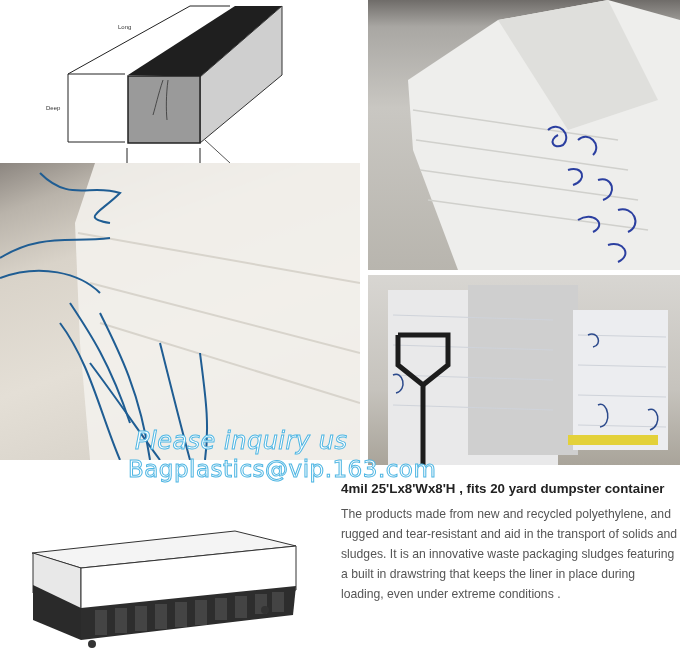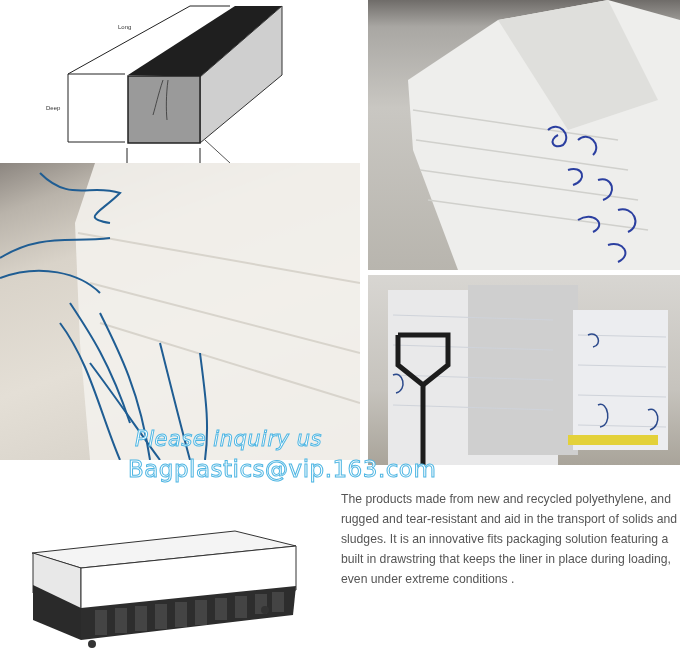--- a/index.html
+++ b/index.html
@@ -24,21 +24,21 @@
   
   #photo-warehouse { left: 368px; top: 275px; width: 312px; height: 190px;
     background: linear-gradient(180deg, #d8d6d2 0%, #c6c3bd 60%, #a9a49a 100%); }
 
   
   #dumpster { left: 0; top: 490px; width: 340px; height: 168px; background: #fff; }
 
   
   .watermark { position: absolute; font-family: "DejaVu Sans", sans-serif; font-style: italic;
     color: #ffffff; -webkit-text-stroke: 1px #4fb6e3; letter-spacing: 0.5px; }
-  #wm-line1 { left: 135px; top: 427px; font-size: 21px; }
+  #wm-line1 { left: 135px; top: 427px; font-size: 24px; }
   #wm-line2 { left: 128px; top: 456px; font-size: 23px; font-style: normal; }
 
   
   #desc { position: absolute; left: 341px; top: 481px; width: 340px; }
   #desc-title { font-family: "Liberation Sans", sans-serif; font-weight: bold; font-size: 13.3px; color: #222; white-space: nowrap; }
   #desc-body { margin-top: 8px; font-size: 12.2px; line-height: 20px; color: #555; }
 </style>
 </head>
 <body>
 
@@ -156,14 +156,15 @@
     </g>
     <circle cx="92" cy="154" r="4" fill="#333"></circle>
     <circle cx="265" cy="120" r="4" fill="#333"></circle>
   </svg>
 </div>
 
 <div class="watermark" id="wm-line1">Please inquiry us</div>
 <div class="watermark" id="wm-line2">Bagplastics@vip.163.com</div>
 
 <div id="desc">
-  <div id="desc-body">The products made from new and recycled polyethylene, and rugged and tear-resistant and aid in the transport of solids and sludges. It is an innovative fits packaging solution featuring a built in drawstring that keeps the liner in place during loading, even under extreme conditions .</div>
+  <div id="desc-title">4mil 25'Lx8'Wx8'H , fits 20 yard dumpster container</div>
+  <div id="desc-body">The products made from new and recycled polyethylene, and rugged and tear-resistant and aid in the transport of solids and sludges. It is an innovative waste packaging sludges featuring a built in drawstring that keeps the liner in place during loading, even under extreme conditions .</div>
 </div>
 
 </body></html>

